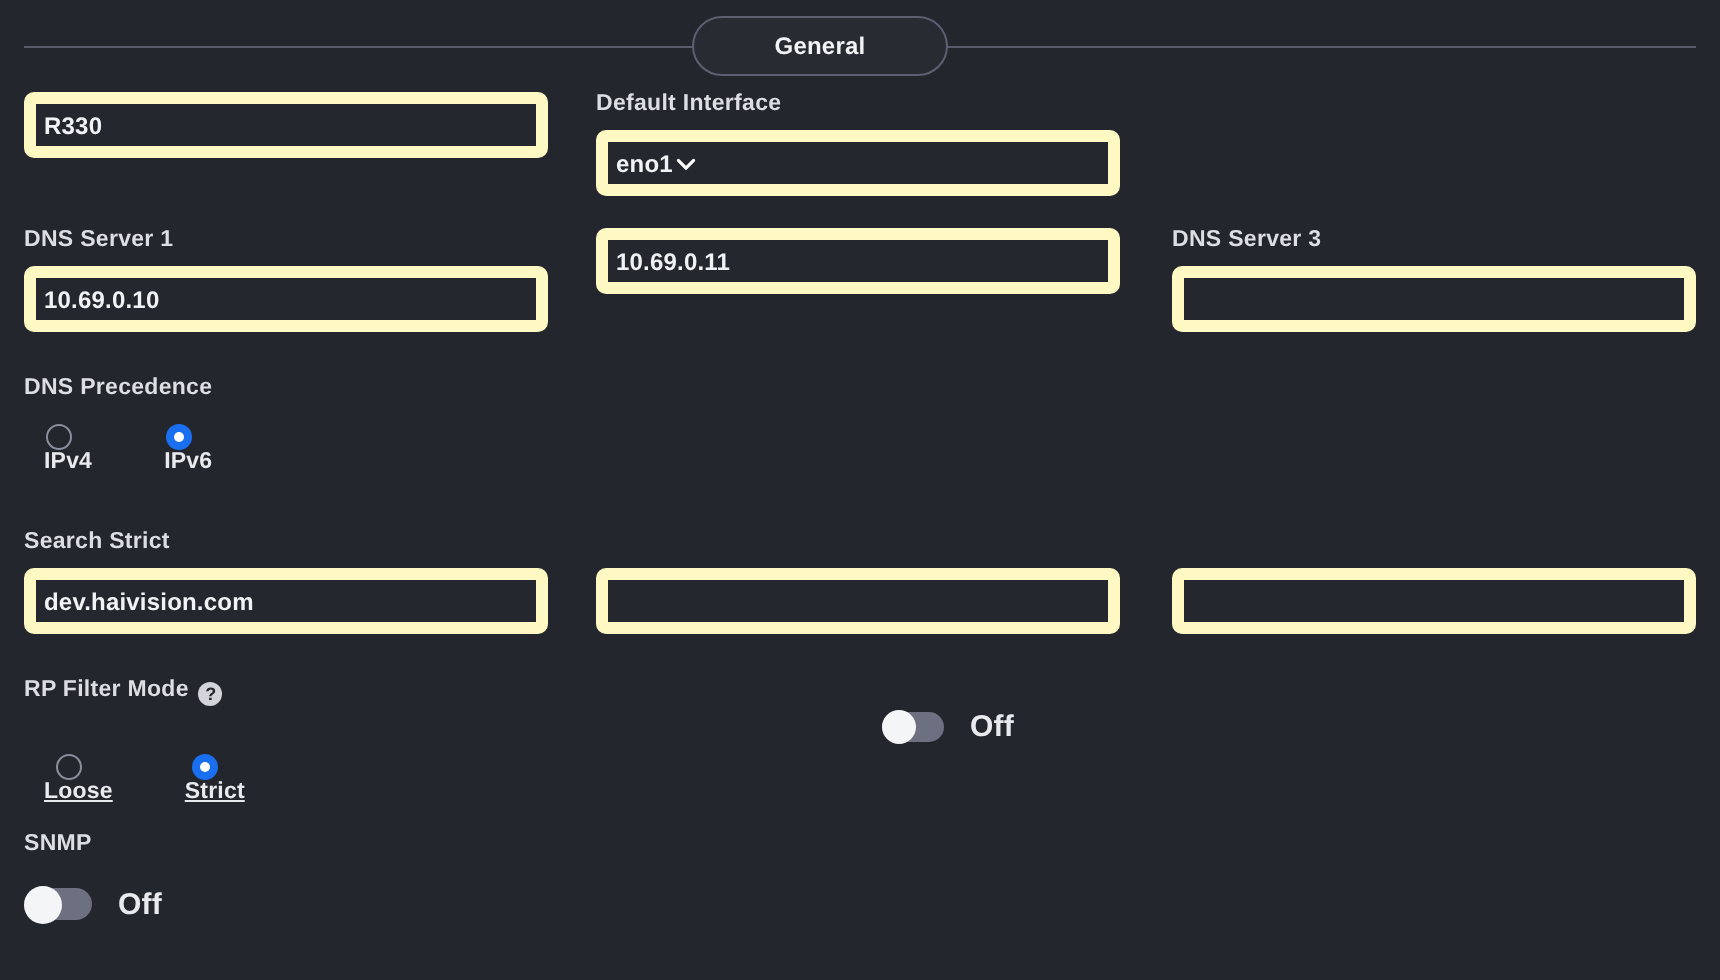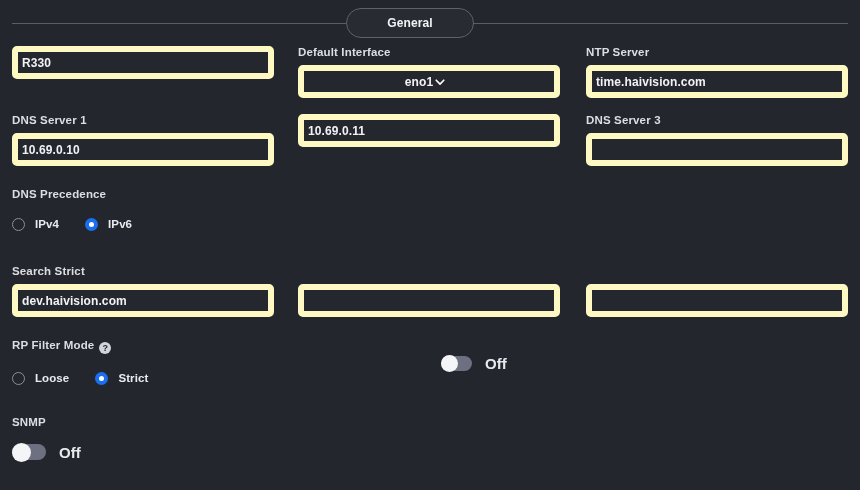--- a/index.html
+++ b/index.html
@@ -93,21 +93,21 @@
     align-items: center;
     padding: 0 4px;
     font-size: 12px;
     font-weight: bold;
     color: #f1f2f5;
     letter-spacing: .1px;
   }
   .input.empty { color: transparent; }
 
   .select {
-    justify-content: center;
+    justify-content: flex-start;
     padding-right: 10px;
   }
   .chevron {
     width: 14px;
     height: 14px;
     flex: 0 0 auto;
     display: block;
   }
   .chevron svg { display: block; }
 
@@ -115,20 +115,21 @@
   .radio-group {
     display: flex;
     align-items: center;
     gap: 0;
     height: 20px;
   }
   .radio-item {
     display: flex;
     align-items: center;
     margin-right: 26px;
+    flex-direction: column;
   }
   .radio {
     width: 13px;
     height: 13px;
     border-radius: 50%;
     box-sizing: border-box;
     border: 1.5px solid #8b8e9c;
     background: transparent;
     flex: 0 0 auto;
     position: relative;
@@ -238,24 +239,20 @@
       <div class="input select">
         <span>eno1</span>
         <span class="chevron">
           <svg width="14" height="14" viewBox="0 0 14 14">
             <path d="M3.2 5.2 L7 9.1 L10.8 5.2" fill="none" stroke="#ffffff" stroke-width="1.6" stroke-linecap="round" stroke-linejoin="round"></path>
           </svg>
         </span>
       </div>
     </div>
 
-    <div class="col col-3">
-      <span class="field-label">NTP Server</span>
-      <div class="input">time.haivision.com</div>
-    </div>
 
   </div>
 
   <div class="row" style="height:74px;">
 
     <div class="col col-1">
       <span class="field-label">DNS Server 1</span>
       <div class="input">10.69.0.10</div>
     </div>
 
@@ -305,21 +302,21 @@
     <div class="col col-3" style="padding-top:19px;">
       <div class="input empty"></div>
     </div>
 
   </div>
 
   <div class="row" style="height:77px;">
 
     <div class="col col-1" style="width:400px;">
       <span class="field-label"><span>RP Filter Mode</span><span class="help-icon">?</span></span>
-      <div class="radio-group" style="margin-top:14px;">
+      <div class="radio-group" style="margin-top:26px;text-decoration:underline;">
 
         <div class="radio-item">
           <span class="radio"></span>
           <span class="radio-label">Loose</span>
         </div>
 
         <div class="radio-item">
           <span class="radio checked"></span>
           <span class="radio-label">Strict</span>
         </div>

